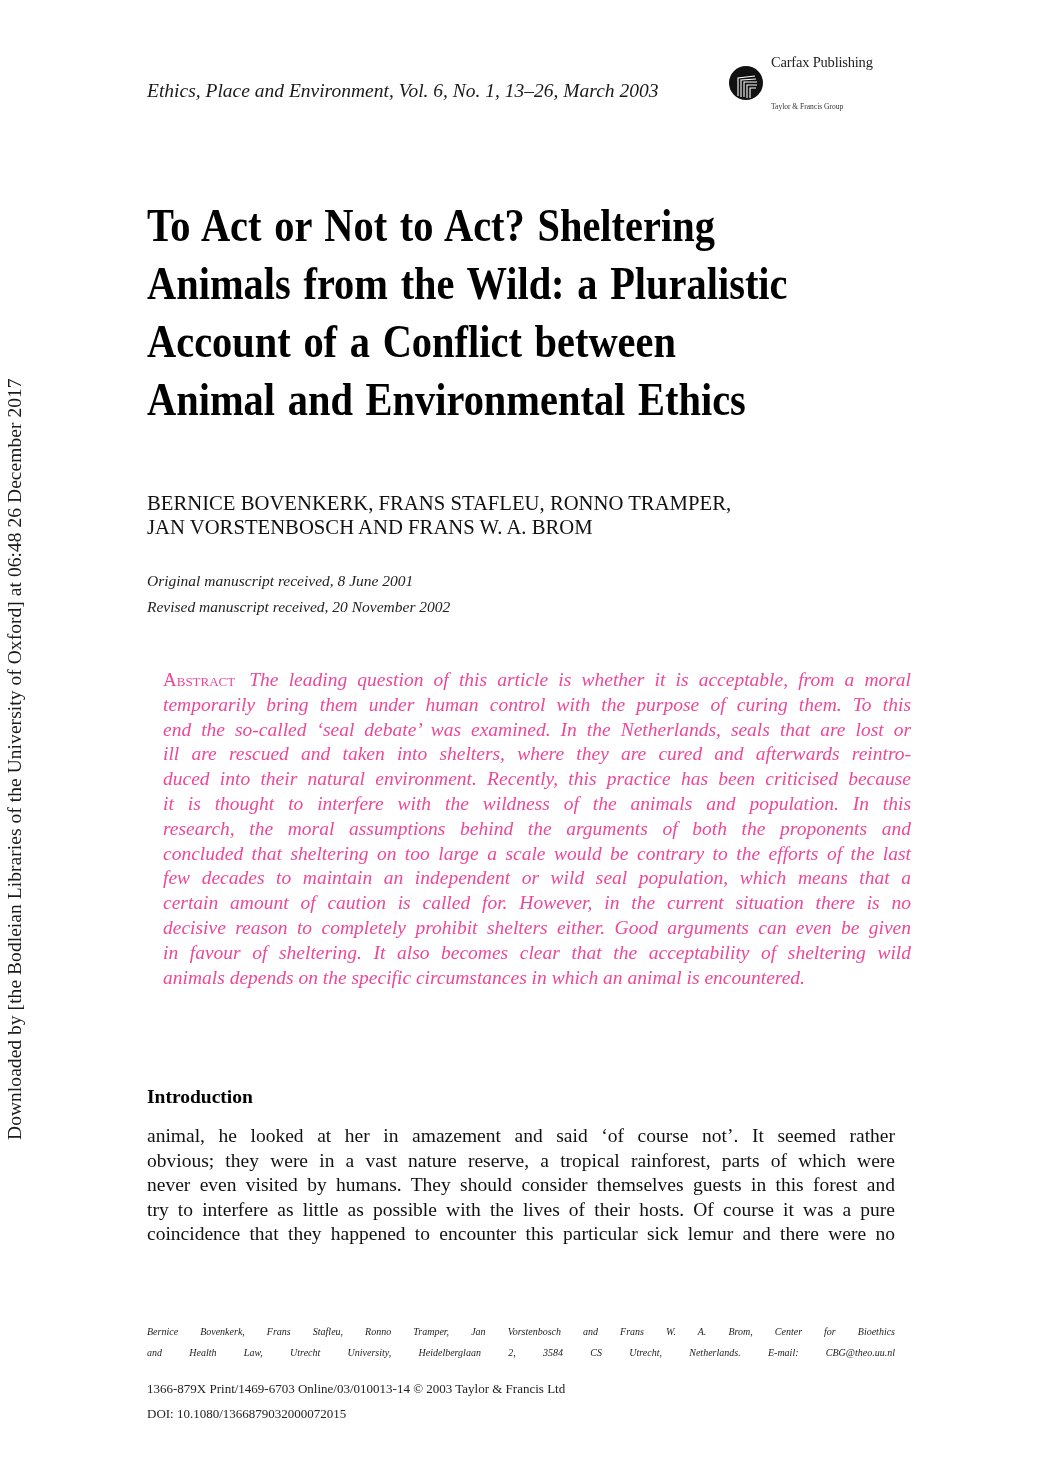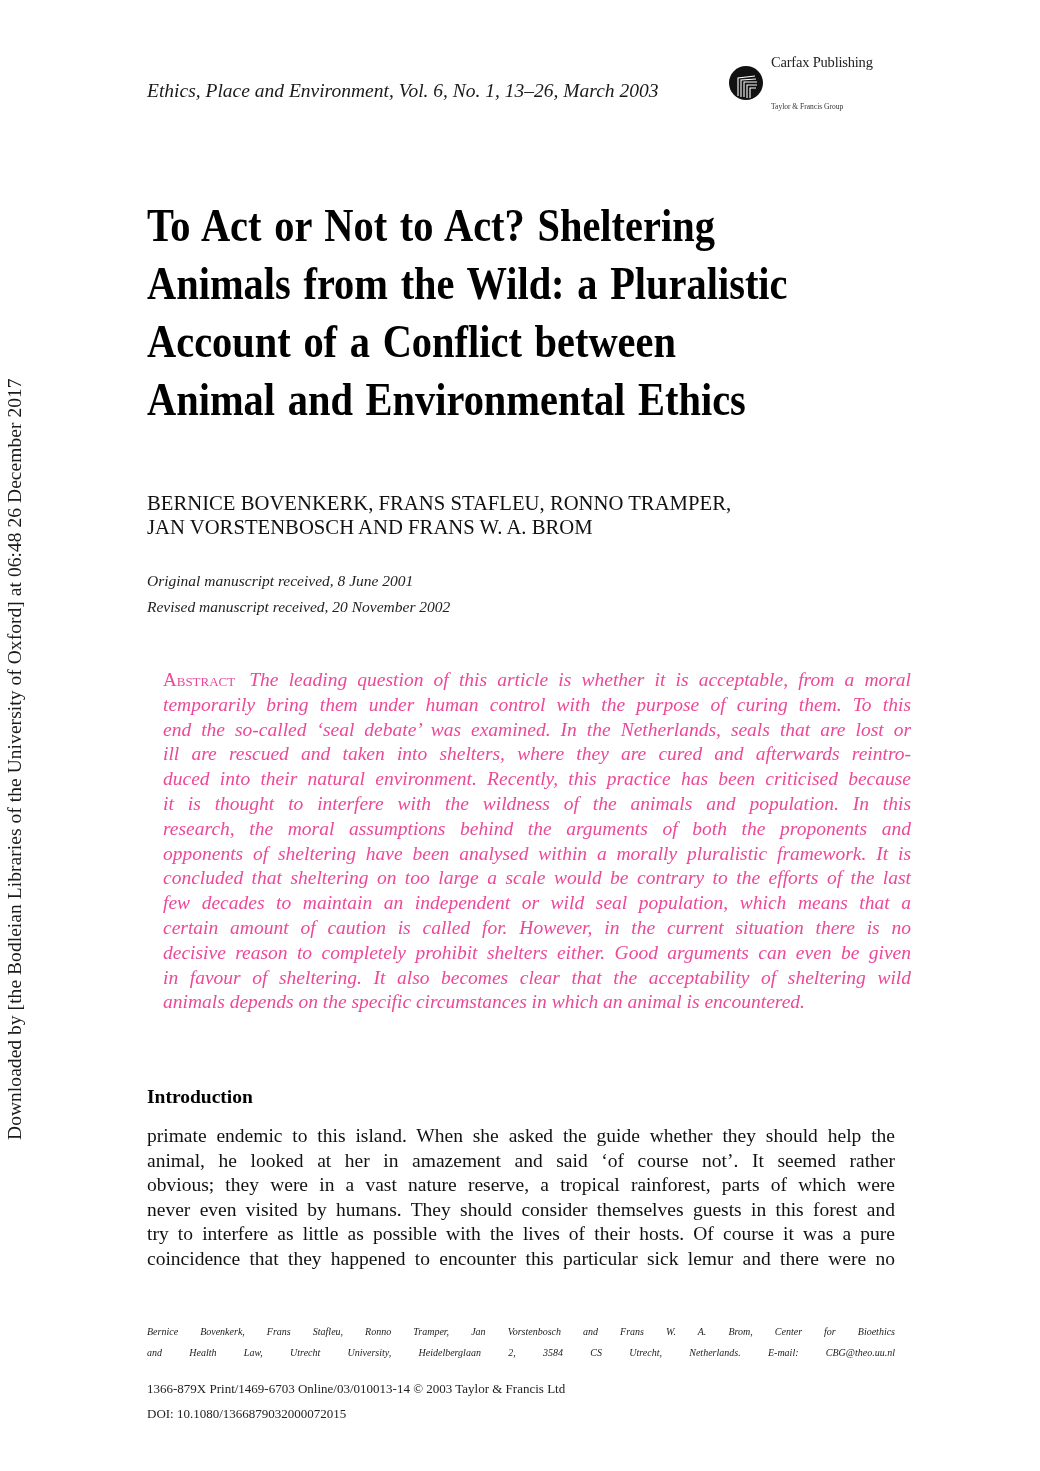--- a/index.html
+++ b/index.html
@@ -237,33 +237,31 @@
 <div class="abs received" style="top:597px;">Revised manuscript received, 20 November 2002</div>
 
 <div class="abs abstract">
   <span class="line"><span class="abs-label">Abstract</span><span>The leading question of this article is whether it is acceptable, from a moral</span></span>
   <span class="line">temporarily bring them under human control with the purpose of curing them. To this</span>
   <span class="line">end the so-called ‘seal debate’ was examined. In the Netherlands, seals that are lost or</span>
   <span class="line">ill are rescued and taken into shelters, where they are cured and afterwards reintro-</span>
   <span class="line">duced into their natural environment. Recently, this practice has been criticised because</span>
   <span class="line">it is thought to interfere with the wildness of the animals and population. In this</span>
   <span class="line">research, the moral assumptions behind the arguments of both the proponents and</span>
-  <span class="line">opponents of sheltering have been analysed within a morally pluralistic framework. It is</span>
   <span class="line">concluded that sheltering on too large a scale would be contrary to the efforts of the last</span>
   <span class="line">few decades to maintain an independent or wild seal population, which means that a</span>
   <span class="line">certain amount of caution is called for. However, in the current situation there is no</span>
   <span class="line">decisive reason to completely prohibit shelters either. Good arguments can even be given</span>
   <span class="line">in favour of sheltering. It also becomes clear that the acceptability of sheltering wild</span>
   <span class="line last">animals depends on the specific circumstances in which an animal is encountered.</span>
 </div>
 
 <div class="abs section-heading">Introduction</div>
 
 <div class="abs body-text">
-  <span class="line">primate endemic to this island. When she asked the guide whether they should help the</span>
   <span class="line">animal, he looked at her in amazement and said ‘of course not’. It seemed rather</span>
   <span class="line">obvious; they were in a vast nature reserve, a tropical rainforest, parts of which were</span>
   <span class="line">never even visited by humans. They should consider themselves guests in this forest and</span>
   <span class="line">try to interfere as little as possible with the lives of their hosts. Of course it was a pure</span>
   <span class="line">coincidence that they happened to encounter this particular sick lemur and there were no</span>
 </div>
 
 <div class="abs affiliation">
   <span class="line">Bernice Bovenkerk, Frans Stafleu, Ronno Tramper, Jan Vorstenbosch and Frans W. A. Brom, Center for Bioethics</span>
   <span class="line">and Health Law, Utrecht University, Heidelberglaan 2, 3584 CS Utrecht, Netherlands. E-mail: CBG@theo.uu.nl</span>

